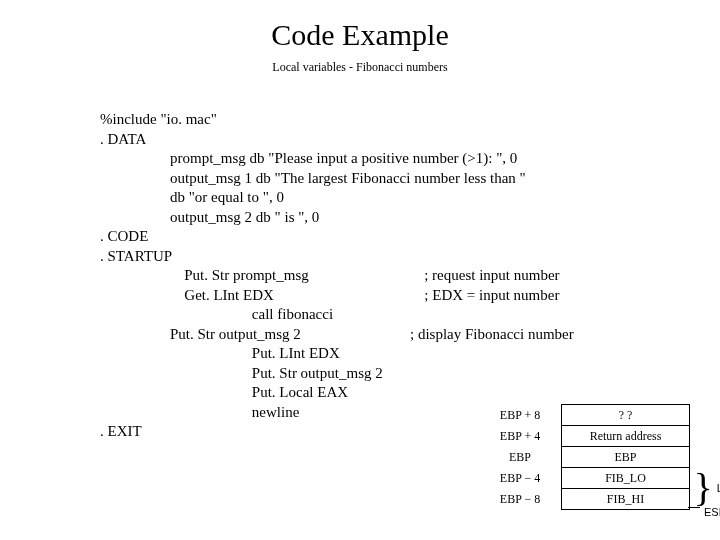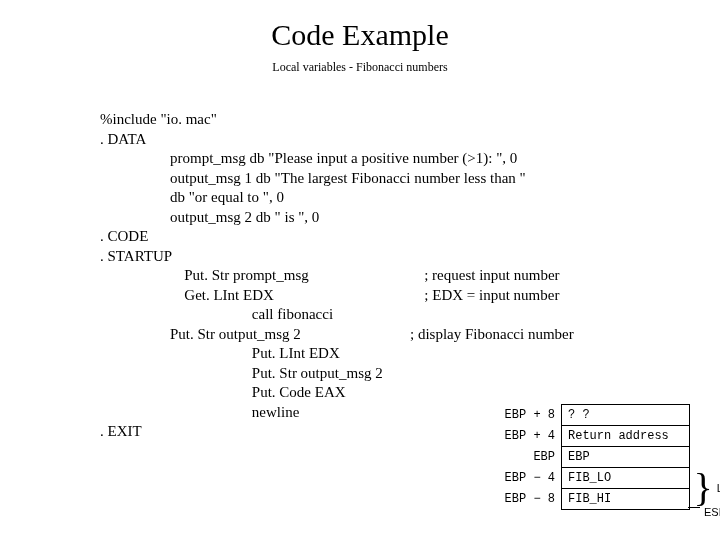--- a/index.html
+++ b/index.html
@@ -44,24 +44,25 @@
   .diagram {
     position: absolute;
     right: 30px;
     bottom: 30px;
   }
   .tbl {
     border-collapse: collapse;
   }
   .tbl td {
     border: 1px solid #000;
-    font-family: Liberation Mono, monospace;
+    font-family: Liberation Serif, serif;
     font-size: 12px;
     height: 20px;
     padding: 0 6px;
+    text-align: center;
   }
   .labcol {
     border: none !important;
     text-align: right;
     padding-right: 10px;
     width: 70px;
   }
   .valcol {
     width: 115px;
   }
@@ -132,21 +133,21 @@
       <div class="instr">Put. Str output_msg 2</div>
       <div class="comment">; display Fibonacci number</div>
     </div>
     <div class="row">
       <div class="instr">Put. LInt EDX</div>
     </div>
     <div class="row">
       <div class="instr">Put. Str output_msg 2</div>
     </div>
     <div class="row">
-      <div class="instr">Put. Code EAX</div>
+      <div class="instr">Put. Local EAX</div>
     </div>
     <div class="row">
       <div class="instr">newline</div>
     </div>
 
     <div class="c0">. EXIT</div>
   </div>
 
   <div class="diagram" style="position:absolute;">
     <table class="tbl">

